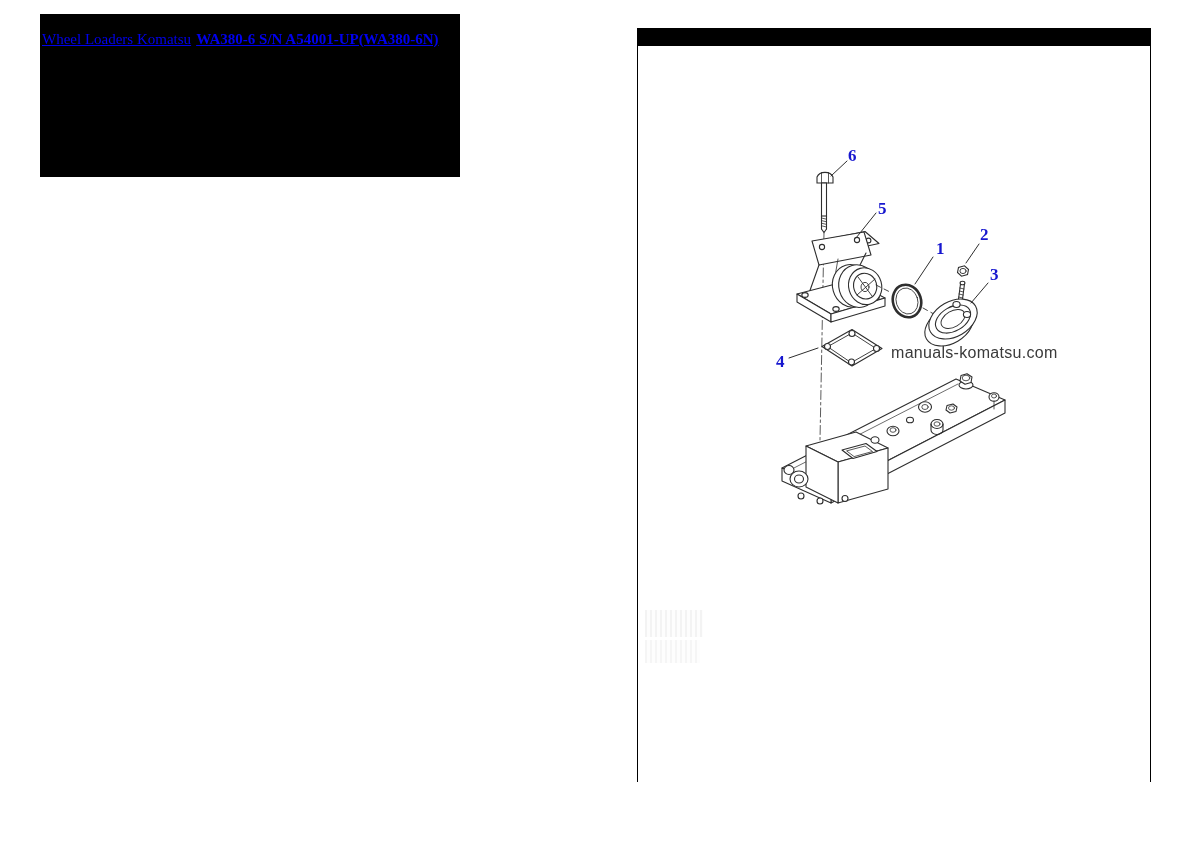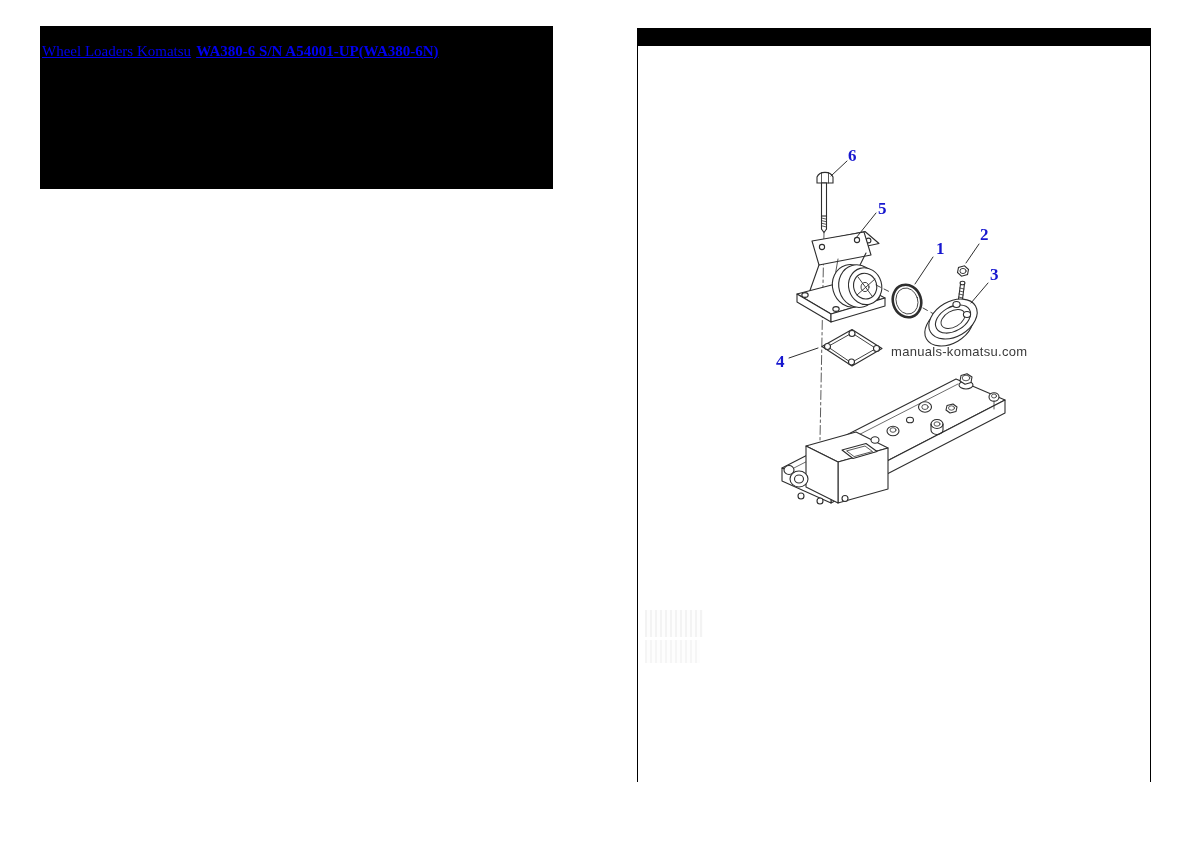--- a/index.html
+++ b/index.html
@@ -2,21 +2,21 @@
 <html><head>
 <meta charset="utf-8">
 <style>
   html,body{margin:0;padding:0;background:#ffffff;}
   #app{
     position:relative;width:1190px;height:842px;background:#ffffff;overflow:hidden;
     font-family:"Liberation Serif", serif;
   }
   
   .header-block{
-    position:absolute;left:40px;top:26px;width:513px;height:163px;background:#000000;
+    position:absolute;left:40px;top:14px;width:420px;height:163px;background:#000000;
   }
   .header-links{
     position:absolute;left:2px;top:17px;white-space:nowrap;font-size:15px;line-height:1.1;
   }
   .header-links a{color:#0000ee;text-decoration:underline;cursor:pointer;}
   .header-links a.model{font-weight:bold;}
   .header-links .gap{display:inline-block;width:5px;}
   
   .panel{
     position:absolute;left:637px;top:28px;width:514px;height:754px;background:#ffffff;
@@ -25,21 +25,21 @@
   .panel-topbar{
     position:absolute;left:-1px;top:0;width:514px;height:18px;background:#000000;
   }
   .diagram-svg{position:absolute;left:0;top:18px;}
   
   .callout{
     position:absolute;color:#1717cf;font-weight:bold;font-size:17px;line-height:1;
     font-family:"Liberation Serif", serif;user-select:none;
   }
   .watermark{
-    position:absolute;left:891px;top:344px;color:#3a3a3a;font-size:13px;
+    position:absolute;left:891px;top:344px;color:#3a3a3a;font-size:16px;
     font-family:"Liberation Sans", sans-serif;letter-spacing:.3px;
   }
   .artifact-ghost1{
     position:absolute;left:644px;top:610px;width:58px;height:27px;
     background:repeating-linear-gradient(90deg,#f3f3f3 0 2px,#fdfdfd 2px 5px);
   }
   .artifact-ghost2{
     position:absolute;left:644px;top:640px;width:55px;height:23px;
     background:repeating-linear-gradient(90deg,#f5f5f5 0 2px,#fdfdfd 2px 5px);
   }

